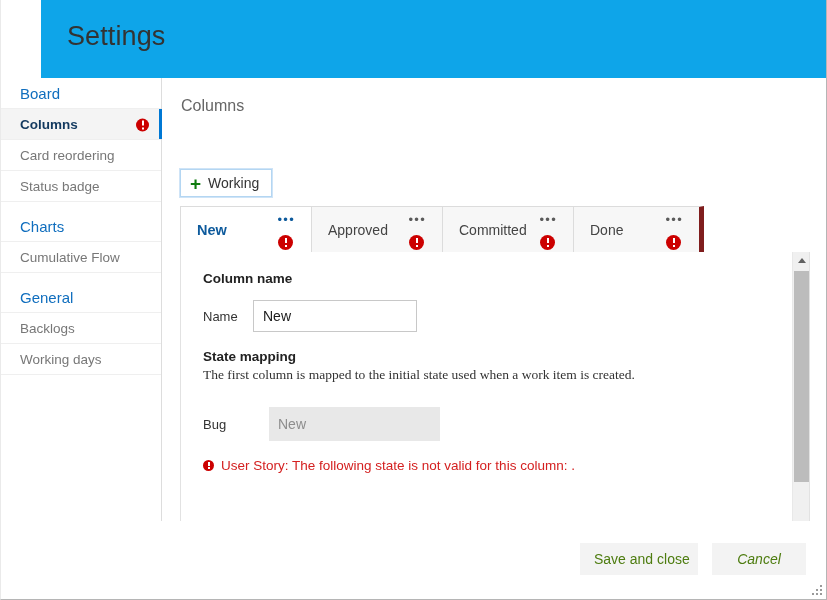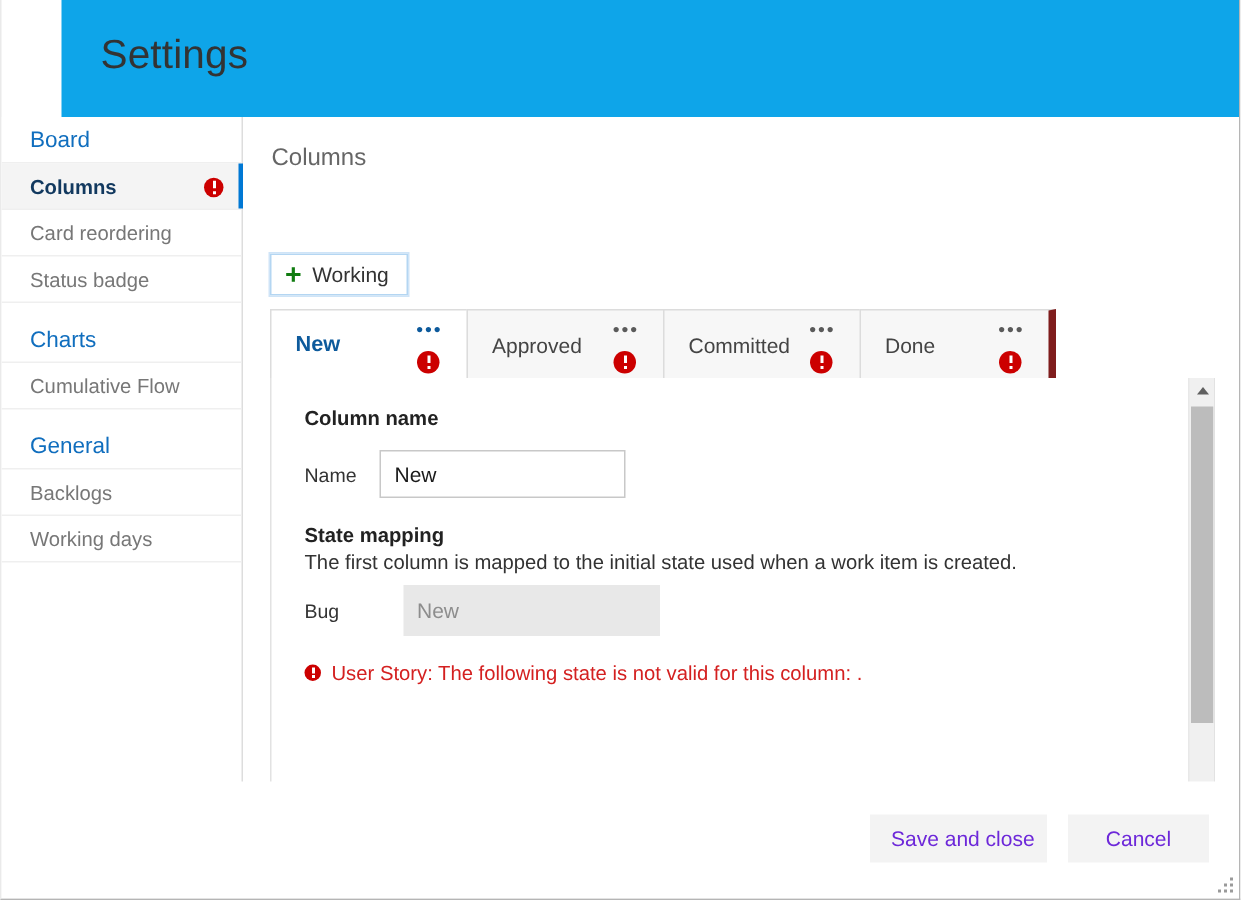--- a/index.html
+++ b/index.html
@@ -241,22 +241,23 @@
   .form-heading {
     font-size: 13.5px;
     font-weight: bold;
     color: #222222;
     margin-bottom: 14px;
     white-space: nowrap;
   }
   .form-sub {
     font-size: 13.5px;
     color: #333333;
-    margin-bottom: 8px;
-    white-space: nowrap;
+    margin-bottom: 24px;
+    white-space: nowrap;
+    font-family: Liberation Serif, serif;
   }
   .field-row {
     display: flex;
     align-items: center;
     margin-bottom: 17px;
   }
   .field-label {
     font-size: 13px;
     color: #333333;
     white-space: nowrap;
@@ -364,27 +365,28 @@
     background: #f3f3f3;
     font-family: "Liberation Sans", sans-serif;
     font-size: 14px;
     cursor: pointer;
     padding: 0 14px;
     white-space: nowrap;
   }
   #save-close-button {
     right: 128px;
     width: 118px;
-    color: #6d28d9;
+    color: #4d7c0f;
     cursor: default;
   }
   #cancel-button {
     right: 20px;
     width: 94px;
-    color: #6d28d9;
+    color: #4d7c0f;
+    font-style: italic;
   }
 
   
   #resize-grip {
     position: absolute;
     right: 3px; bottom: 2px;
     width: 13px; height: 13px;
   }
 </style>
 </head>

